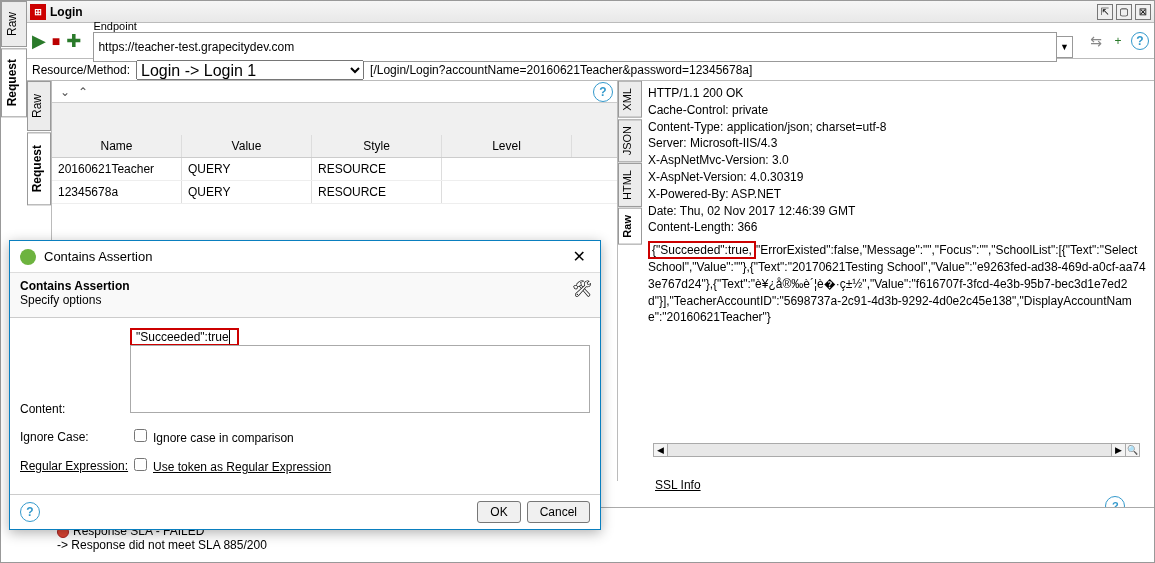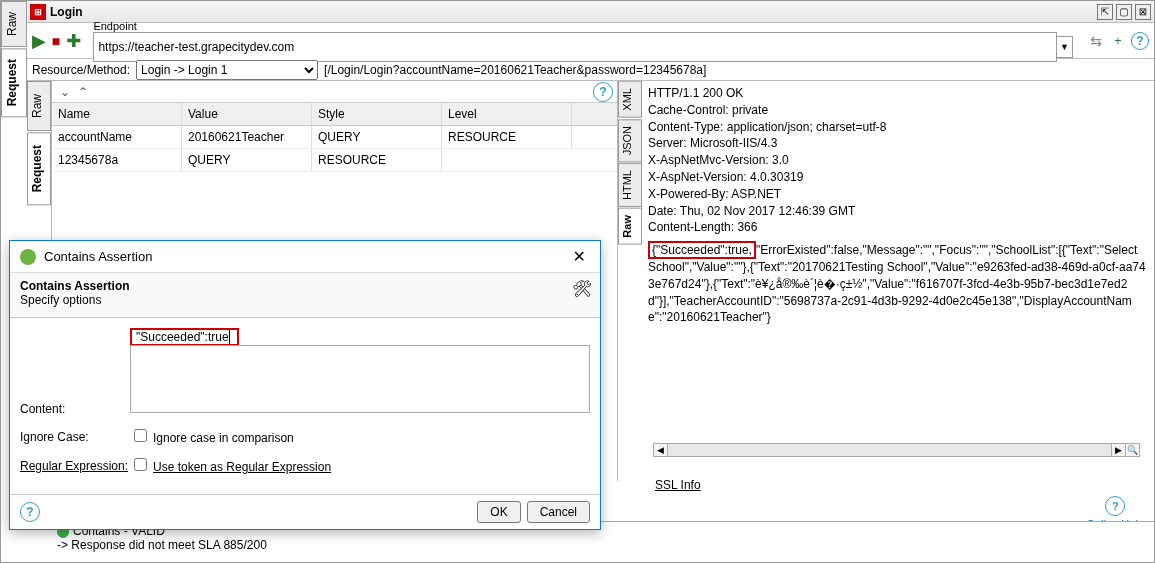--- a/index.html
+++ b/index.html
@@ -19,31 +19,31 @@
   .stop { color:#b00; font-size:14px; margin-left:6px; }
   .plus { color:#2a7a2a; font-size:18px; margin-left:6px; }
   .urlblock { flex:1; margin-left:12px; }
   .urlblock .lbl { font-size:11px; }
   .urlblock .fld { display:flex; align-items:center; }
   .urlblock input { flex:1; height:30px; border:1px solid #999; padding:0 4px; font-size:12px; }
   .drop { width:16px; height:22px; border:1px solid #999; border-left:none; display:flex; align-items:center; justify-content:center; font-size:9px; }
   .tb-icons { display:flex; align-items:center; margin-left:10px; }
   .tb-icons .ic { width:18px; height:18px; margin-left:4px; display:flex; align-items:center; justify-content:center; border-radius:50%; }
   .rmrow { display:flex; align-items:center; height:22px; padding:0 5px; border-bottom:1px solid #bbb; }
-  .rmrow select { height:20px; font-size:12px; margin:0 6px; width:182px; }
+  .rmrow select { height:20px; font-size:16px; margin:0 6px; width:228px; }
   .split { display:flex; height:400px; }
   .leftpane { width:590px; display:flex; }
   .leftvt { width:24px; display:flex; flex-direction:column; }
   .leftvt .vtab { padding:12px 2px; }
   .paramarea { flex:1; border-left:1px solid #bbb; }
   .plabelrow { display:flex; align-items:center; height:22px; border-bottom:1px solid #ccc; padding:0 4px; }
   .plabelrow .spacer { flex:1; }
   .phdr { display:flex; background:#f0f0f0; border-bottom:1px solid #ccc; }
   .phdr div, .prow div { padding:4px 6px; border-right:1px solid #ddd; }
-  .phdr div { text-align:left; }
+  .phdr div { text-align:center;margin-top:32px; }
   .prow { display:flex; border-bottom:1px solid #eee; }
   .col-n { width:130px; } .col-v { width:130px; } .col-s { width:130px; } .col-l { width:130px; }
   .rightpane { flex:1; display:flex; border-left:1px solid #bbb; }
   .rightvt { width:24px; display:flex; flex-direction:column; }
   .rightvt .vtab { padding:6px 2px; font-size:11px; }
   .respbody { flex:1; padding:4px 6px; font-family: Tahoma,Arial,sans-serif; font-size:12px; line-height:1.4; overflow:hidden; position:relative; }
   .jsonblock { margin-top:6px; word-break:break-all; font-size:12px; }
   .jsonblock .hi { border:2px solid #cc0000; padding:0 2px; }
   .sslinfo { position:absolute; left:628px; bottom:70px; font-size:12px; }
   .onlinehelp { position:absolute; right:10px; bottom:32px; text-align:center; font-size:11px; color:#0066cc; }
@@ -134,21 +134,20 @@
             <div class="spacer"></div>
             <div class="smallq">?</div>
           </div>
           <div class="phdr">
             <div class="col-n">Name</div>
             <div class="col-v">Value</div>
             <div class="col-s">Style</div>
             <div class="col-l">Level</div>
           </div>
           <div class="prow">
-            <div class="col-n">accountName</div>
             <div class="col-v">20160621Teacher</div>
             <div class="col-s">QUERY</div>
             <div class="col-l">RESOURCE</div>
           </div>
           <div class="prow">
             <div class="col-v">12345678a</div>
             <div class="col-s">QUERY</div>
             <div class="col-l">RESOURCE</div>
           </div>
         </div>
@@ -187,20 +186,21 @@
 
     <div class="sslinfo underline">SSL Info</div>
 
     <div class="onlinehelp">
       <div class="ic">?</div>
       <span class="underline">Online Help</span>
     </div>
 
     <div class="assertpane">
       <div><span class="dot g"></span><span>Contains - VALID</span></div>
+      <div><span class="dot r"></span><span>Response SLA - FAILED</span></div>
       <div>-&gt; Response did not meet SLA 885/200</div>
     </div>
   </div>
 
   <div class="dialog">
     <div class="dtitle">
       <div class="sic"></div>
       <div style="font-size:13px;">Contains Assertion</div>
       <div class="close">✕</div>
     </div>

